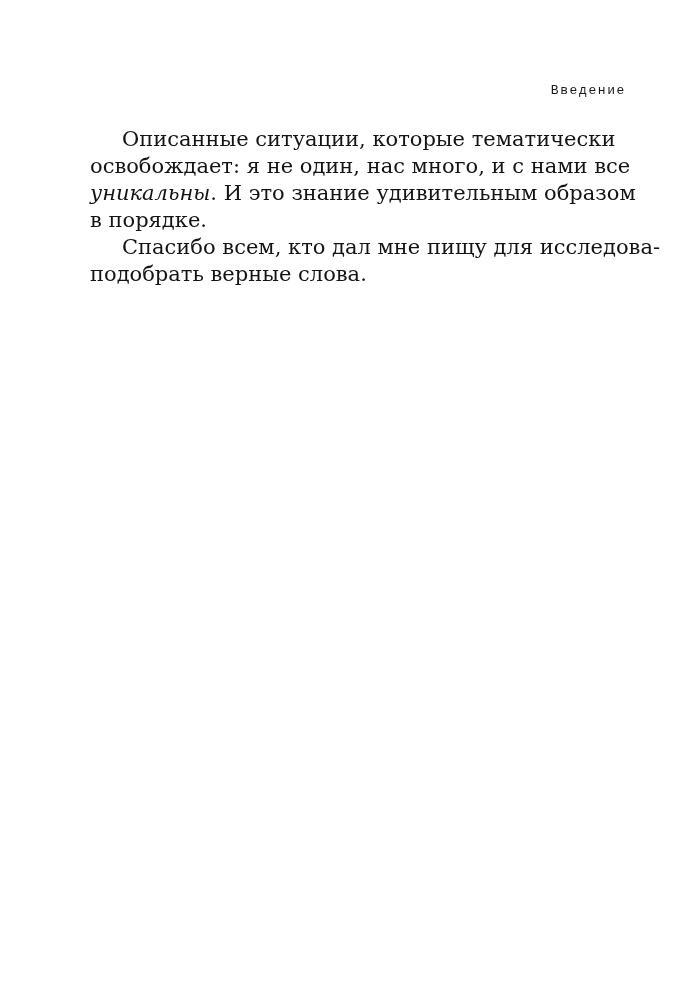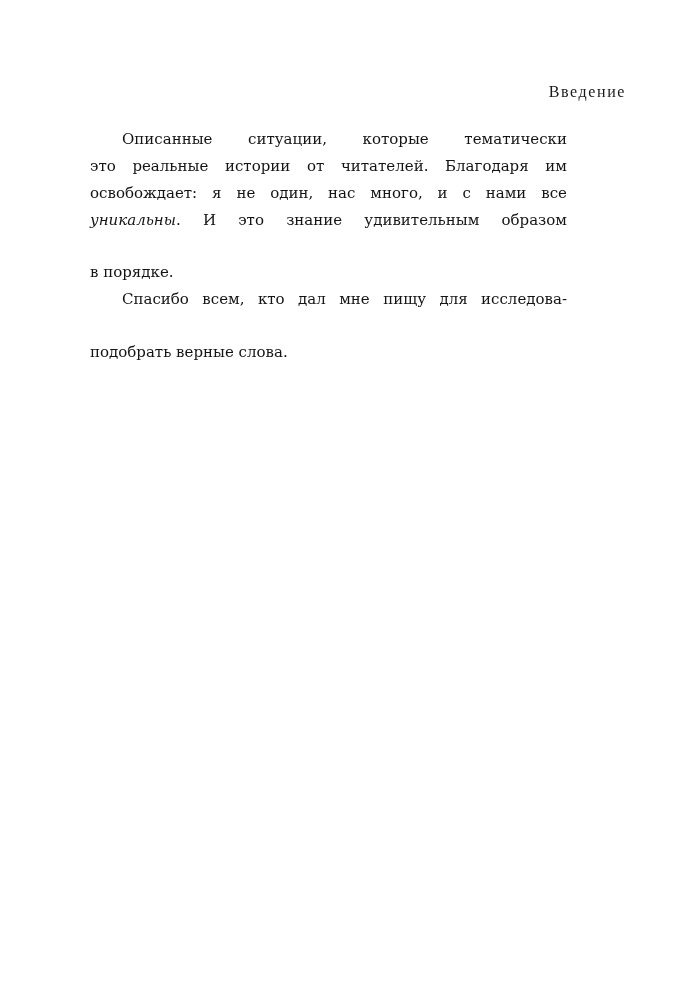--- a/index.html
+++ b/index.html
@@ -10,32 +10,32 @@
     body {
       width: 695px;
       height: 1000px;
       position: relative;
       overflow: hidden;
     }
     .running-head {
       position: absolute;
       top: 83px;
       right: 69px;
-      font-family: Liberation Serif, serif;
-      font-size: 16px;
+      font-family: Liberation Mono, monospace;
+      font-size: 13px;
       letter-spacing: 1.6px;
       color: #1a1a1a;
     }
     .text-block {
       position: absolute;
       left: 90px;
       top: 126px;
       width: 477px;
       font-family: "DejaVu Serif", serif;
-      font-size: 15px;
+      font-size: 21px;
       line-height: 27.1px;
       color: #141414;
       text-align: justify;
       hyphens: manual;
     }
     .para {
       margin: 0;
       text-indent: 32px;
     }
     .line {
@@ -43,35 +43,33 @@
       text-align: justify;
       text-align-last: justify;
       white-space: nowrap;
       text-indent: 0;
     }
     .line.first {
       padding-left: 32px;
     }
     .line.last {
       text-align-last: left;
-      margin-top: 25px;
     }
     em {
       font-style: italic;
     }
   </style>
 </head>
 <body>
 
 <div class="running-head">Введение</div>
 
 <div class="text-block">
   <p class="para">
     <span class="line first"><span>Описанные ситуации, которые тематически</span></span>
-    <span class="line"><span>это реальные истории от читателей. Благодаря им</span></span>
     <span class="line"><span>освобождает: я не один, нас много, и с нами все</span></span>
     <span class="line"><em>уникальны</em><span>. И это знание удивительным образом</span></span>
     <span class="line last"><span>в порядке.</span></span>
   </p>
   <p class="para">
     <span class="line first"><span>Спасибо всем, кто дал мне пищу для исследова-</span></span>
     <span class="line last"><span>подобрать верные слова.</span></span>
   </p>
 </div>
 

